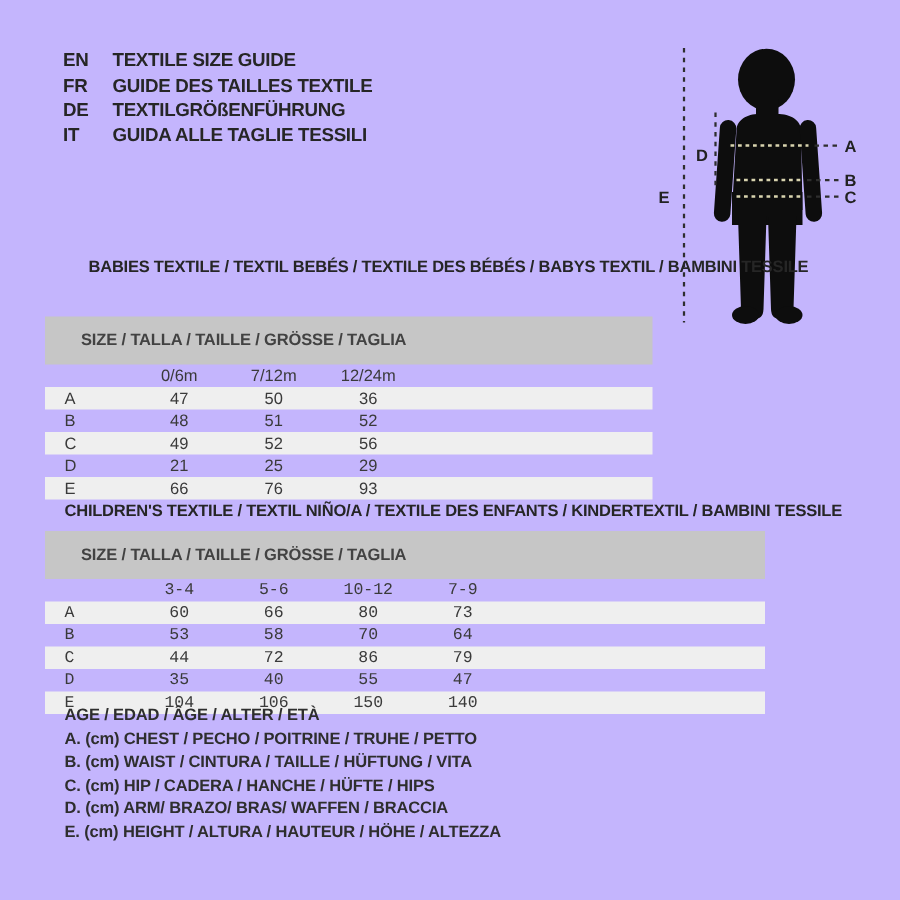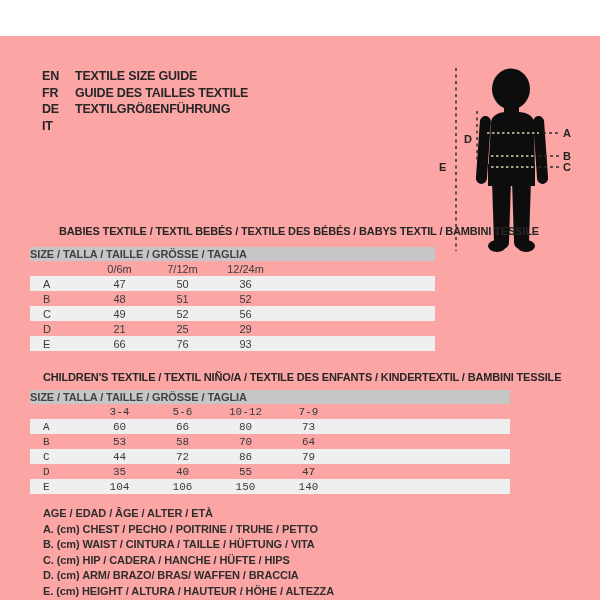--- a/index.html
+++ b/index.html
@@ -1,42 +1,42 @@
 <!DOCTYPE html>
 <html><head>
 <meta charset="utf-8">
 <style>
   * { margin:0; padding:0; box-sizing:border-box; }
   html,body { width:600px; height:600px; background:#fff; }
   body { font-family:"Liberation Sans", sans-serif; color:#2b2b2b; position:relative; overflow:hidden; }
 
-  .page { position:absolute; inset:0; background:#fca5a5;margin-top:36px; }
+  .page { position:absolute; inset:0; background:#c4b5fd; }
 
   
   .lang-list { position:absolute; left:42px; top:32px; }
   .lang-row { display:flex; height:16.6px; align-items:center;
               font-size:12.5px; font-weight:700; letter-spacing:-0.2px; color:#262626; }
   .lang-code { width:33px; }
 
   
   .figure-wrap { position:absolute; left:435px; top:18px; width:165px; height:212px; }
 
   
   .section-heading { position:absolute; left:43px; font-size:11px; font-weight:700;
                      letter-spacing:-0.15px; color:#262626; white-space:nowrap; }
-  .heading-babies { top:189px;padding-left:16px; }
+  .heading-babies { top:172px;padding-left:16px; }
   .heading-children { top:335px; }
 
   
   .size-table { position:absolute; left:30px; }
   .table-babies { top:211px; width:405px; }
   .table-children { top:354px; width:480px; }
 
-  .size-bar { height:14px; background:#c6c6c6; display:flex; align-items:center;
-              padding-left:0; font-size:11px; font-weight:700; color:#424242;
+  .size-bar { height:32px; background:#c6c6c6; display:flex; align-items:center;
+              padding-left:24px; font-size:11px; font-weight:700; color:#424242;
               letter-spacing:-0.1px; }
   .t-row { display:grid; height:15px; align-items:center; font-size:11px; color:#3a3a3a; }
   .cols-3 { grid-template-columns:58px 63px 63px 63px auto; }
   .cols-4 { grid-template-columns:58px 63px 63px 63px 63px auto;font-family:Liberation Mono, monospace; }
   .t-head { font-weight:400; color:#3a3a3a; }
   .t-row.striped { background:#efefef; }
   .cell-label { padding-left:13px; }
   .cell-val { text-align:center; }
 
   
@@ -56,20 +56,21 @@
     <div class="lang-row">
       <span class="lang-code">FR</span>
       <span class="lang-label">GUIDE DES TAILLES TEXTILE</span>
     </div>
     <div class="lang-row">
       <span class="lang-code">DE</span>
       <span class="lang-label">TEXTILGRÖßENFÜHRUNG</span>
     </div>
     <div class="lang-row">
       <span class="lang-code">IT</span>
+      <span class="lang-label">GUIDA ALLE TAGLIE TESSILI</span>
     </div>
   </div>
 
   <div class="figure-wrap">
     <svg width="165" height="212" viewBox="0 0 165 212">
       <g fill="#0d0d0d">
         <ellipse cx="76" cy="35" rx="19" ry="20.5"></ellipse>
         <rect x="69" y="48" width="15" height="13"></rect>
         <path d="M56,69 C56,62 63,58 71,58 L83,58 C92,58 99,62 99,69 L100,122 L53,122 Z"></path>
         <rect x="45" y="62" width="11" height="68" rx="5.5" transform="rotate(4 50 66)"></rect>

